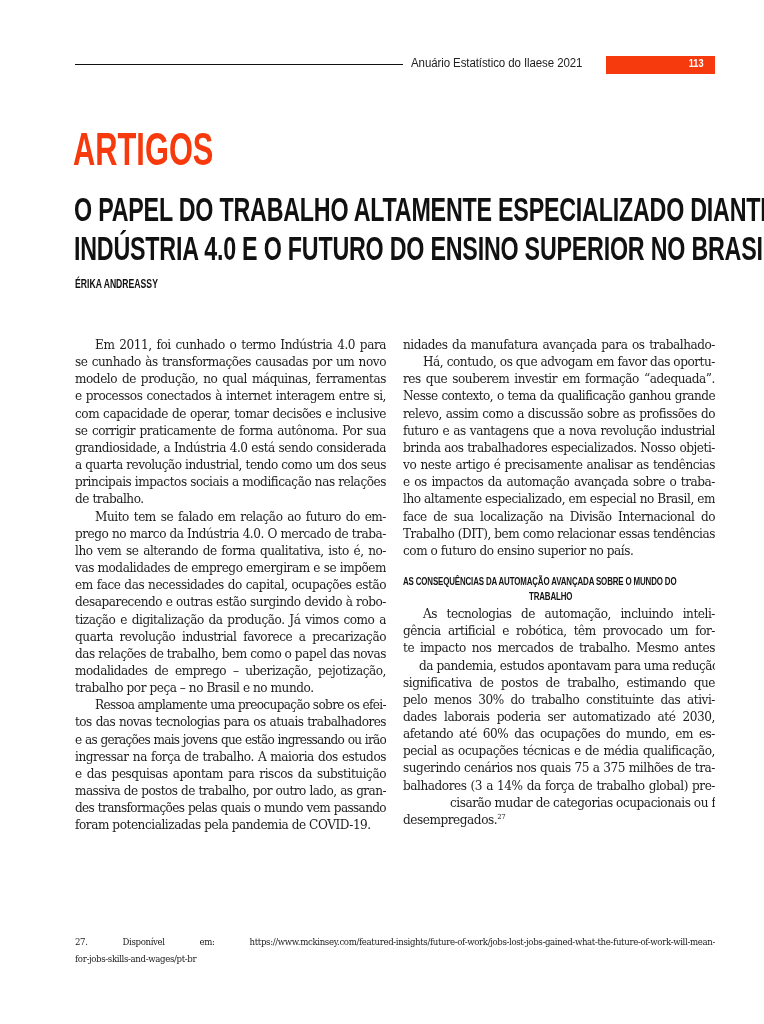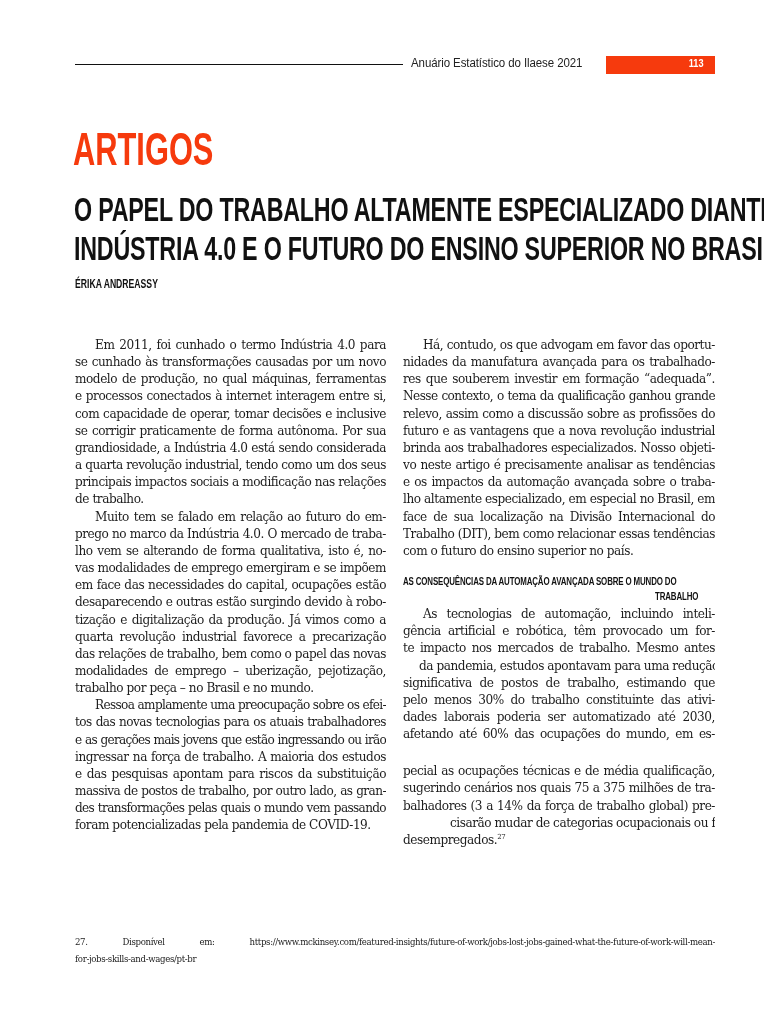--- a/index.html
+++ b/index.html
@@ -118,21 +118,21 @@
       text-align-last: left;
     }
     .column .line.indent { text-indent: 20px; }
     .subheading {
       margin: 14px 0 2px 0;
       font-family: "Liberation Sans", sans-serif;
       font-weight: bold;
       font-size: 11px;
       line-height: 15px;
       color: #111;
-      text-align: right;
+      text-align: center;
       letter-spacing: -0.2px;
     }
     .subheading span {
       display: inline-block;
       transform: scaleX(0.72);
       transform-origin: left top;
       white-space: nowrap;
     }
     sup {
       font-size: 7px;
@@ -209,22 +209,22 @@
       <span class="line" style="letter-spacing: -0.45px;"><span>ingressar na força de trabalho. A maioria dos estudos</span></span>
       <span class="line" style="letter-spacing: -0.45px;"><span>e das pesquisas apontam para riscos da substituição</span></span>
       <span class="line" style="letter-spacing: -0.55px;"><span>massiva de postos de trabalho, por outro lado, as gran-</span></span>
       <span class="line" style="letter-spacing: -0.65px;"><span>des transformações pelas quais o mundo vem passando</span></span>
       <span class="line last" style="letter-spacing: -0.45px;"><span>foram potencializadas pela pandemia de COVID-19.</span></span>
     </div>
 </div>
 
 <div class="column col-right">
   <div class="para" style="text-indent: 0px;">
+      <span class="line" style="letter-spacing: -0.45px;"><span>nidades da manufatura avançada para os trabalhado-</span></span>
       <span class="line indent" style="letter-spacing: -0.45px;"><span>Há, contudo, os que advogam em favor das oportu-</span></span>
-      <span class="line" style="letter-spacing: -0.45px;"><span>nidades da manufatura avançada para os trabalhado-</span></span>
       <span class="line" style="letter-spacing: -0.45px;"><span>res que souberem investir em formação “adequada”.</span></span>
       <span class="line" style="letter-spacing: -0.55px;"><span>Nesse contexto, o tema da qualificação ganhou grande</span></span>
       <span class="line" style="letter-spacing: -0.45px;"><span>relevo, assim como a discussão sobre as profissões do</span></span>
       <span class="line" style="letter-spacing: -0.45px;"><span>futuro e as vantagens que a nova revolução industrial</span></span>
       <span class="line" style="letter-spacing: -0.45px;"><span>brinda aos trabalhadores especializados. Nosso objeti-</span></span>
       <span class="line" style="letter-spacing: -0.45px;"><span>vo neste artigo é precisamente analisar as tendências</span></span>
       <span class="line" style="letter-spacing: -0.45px;"><span>e os impactos da automação avançada sobre o traba-</span></span>
       <span class="line" style="letter-spacing: -0.45px;"><span>lho altamente especializado, em especial no Brasil, em</span></span>
       <span class="line" style="letter-spacing: -0.45px;"><span>face de sua localização na Divisão Internacional do</span></span>
       <span class="line" style="letter-spacing: -0.45px;"><span>Trabalho (DIT), bem como relacionar essas tendências</span></span>
@@ -236,21 +236,21 @@
   </div>
   <div class="para" style="text-indent: 0px;">
       <span class="line indent" style="letter-spacing: -0.45px;"><span>As tecnologias de automação, incluindo inteli-</span></span>
       <span class="line" style="letter-spacing: -0.45px;"><span>gência artificial e robótica, têm provocado um for-</span></span>
       <span class="line" style="letter-spacing: -0.45px;"><span>te impacto nos mercados de trabalho. Mesmo antes</span></span>
       <span class="line" style="letter-spacing: -0.45px; margin-left: 16px;"><span>da pandemia, estudos apontavam para uma redução</span></span>
       <span class="line" style="letter-spacing: -0.45px;"><span>significativa de postos de trabalho, estimando que</span></span>
       <span class="line" style="letter-spacing: -0.45px;"><span>pelo menos 30% do trabalho constituinte das ativi-</span></span>
       <span class="line" style="letter-spacing: -0.45px;"><span>dades laborais poderia ser automatizado até 2030,</span></span>
       <span class="line" style="letter-spacing: -0.45px;"><span>afetando até 60% das ocupações do mundo, em es-</span></span>
-      <span class="line" style="letter-spacing: -0.45px; margin-top: 20px;"><span>pecial as ocupações técnicas e de média qualificação,</span></span>
+      <span class="line" style="letter-spacing: -0.45px;"><span>pecial as ocupações técnicas e de média qualificação,</span></span>
       <span class="line" style="letter-spacing: -0.45px;"><span>sugerindo cenários nos quais 75 a 375 milhões de tra-</span></span>
       <span class="line" style="letter-spacing: -0.45px;"><span>balhadores (3 a 14% da força de trabalho global) pre-</span></span>
       <span class="line" style="letter-spacing: -0.45px; margin-left: 47px;"><span>cisarão mudar de categorias ocupacionais ou ficarão</span></span>
       <span class="line last" style="letter-spacing: -0.45px;"><span>desempregados.</span><sup>27</sup></span>
     </div>
 </div>
 
 <div class="footnote">
   <span class="fn-line">27.  Disponível  em:  https://www.mckinsey.com/featured-insights/future-of-work/jobs-lost-jobs-gained-what-the-future-of-work-will-mean-</span>
   <span class="fn-line last">for-jobs-skills-and-wages/pt-br</span>

